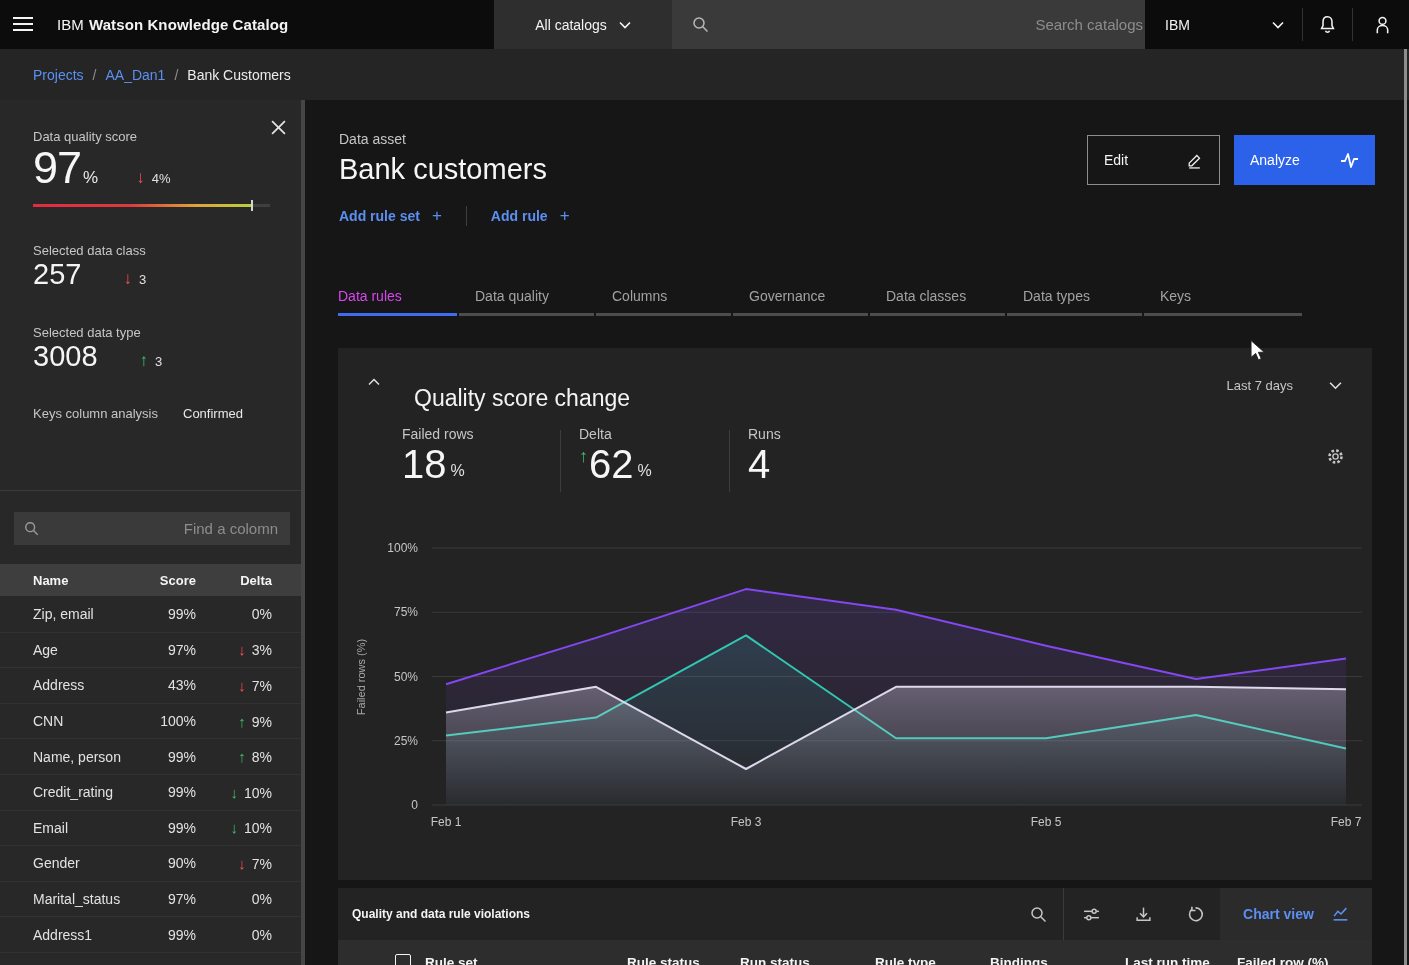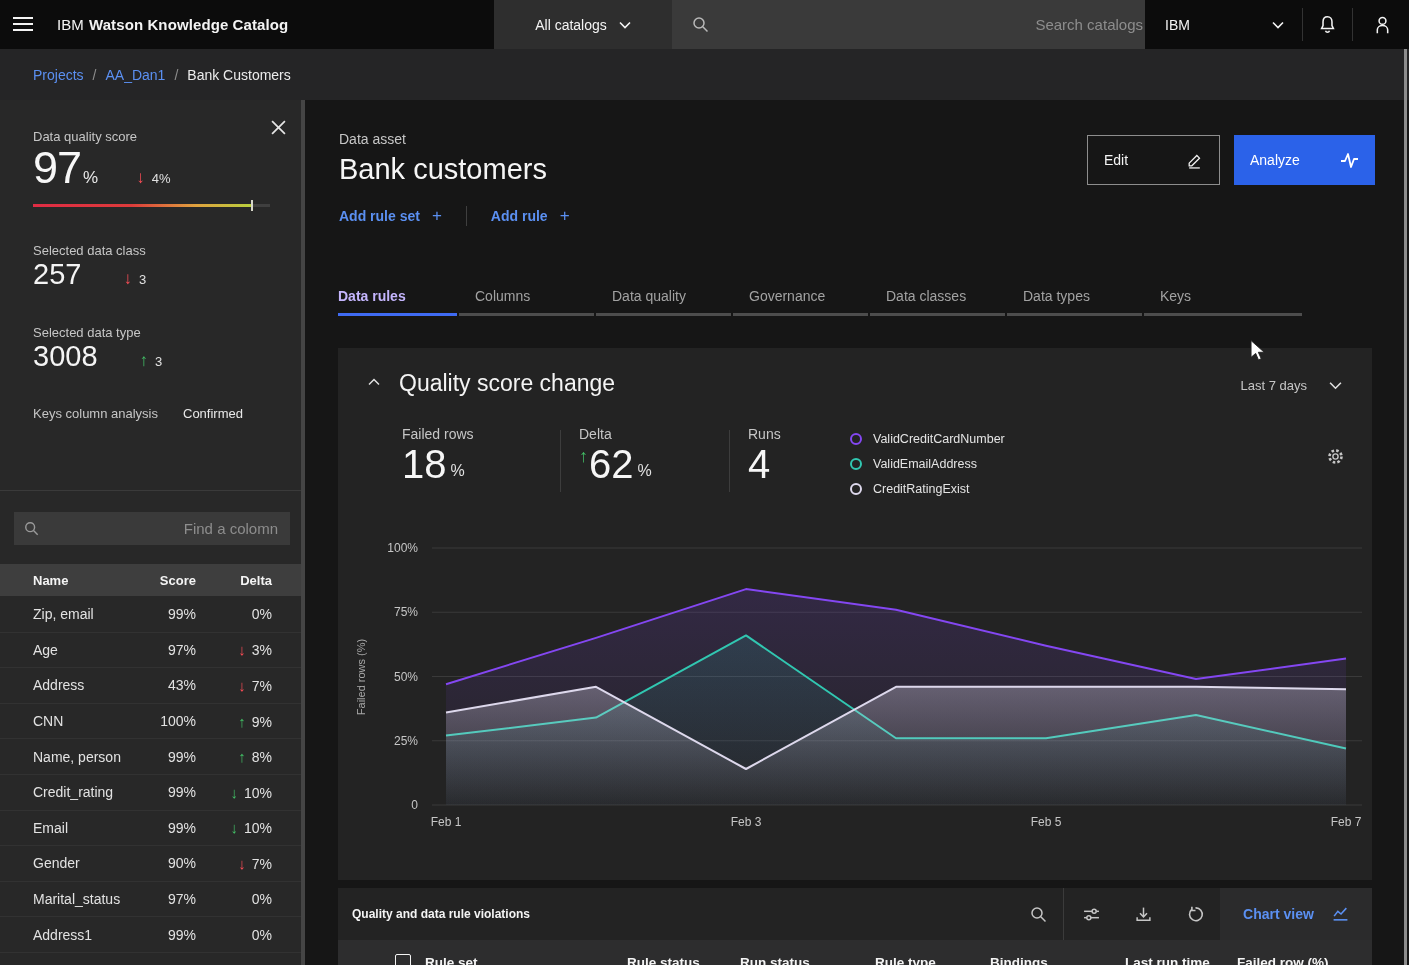--- a/index.html
+++ b/index.html
@@ -89,28 +89,28 @@
             display:flex;align-items:center;justify-content:space-between;padding:0 16px;box-sizing:border-box;
             font-size:14px;color:#f4f4f4;}
   .btn-analyze{position:absolute;left:929px;top:35px;width:141px;height:50px;background:#2b62e9;
             display:flex;align-items:center;justify-content:space-between;padding:0 16px;box-sizing:border-box;
             font-size:14px;color:#fff;}
   .tabs{position:absolute;left:33px;top:176px;display:flex;height:40px;}
   .tab{position:relative;width:137px;text-align:left;padding:0 0 0 16px;font-size:14px;color:#a2a2a2;height:40px;}
   .tab:first-child{width:121px;padding-left:0;}
   .tab:last-child{width:160px;}
   .tab::after{content:'';position:absolute;left:0;right:2px;bottom:0;height:3px;background:#4d4d4d;}
-  .tab.active{color:#c4b5fd;font-weight:700;}
+  .tab.active{color:#d946ef;font-weight:400;}
   .tab.active::after{background:#3f6bf3;}
 
   
   .chart-card{position:absolute;left:33px;top:248px;width:1034px;height:532px;background:#232323;}
   .cc-collapse{position:absolute;left:30px;top:30px;}
   .cc-title{position:absolute;left:61px;top:22px;font-size:23px;font-weight:400;color:#f4f4f4;}
-  .cc-range{position:absolute;right:30px;top:30px;display:flex;align-items:center;gap:22px;cursor:pointer;margin-left:14px;}
+  .cc-range{position:absolute;right:30px;top:30px;display:flex;align-items:center;gap:36px;cursor:pointer;margin-left:14px;}
   .cc-range span{font-size:13px;color:#c6c6c6;}
   .cc-stats{position:absolute;left:64px;top:78px;display:flex;align-items:flex-start;}
   .stat{margin-right:0;}
   .stat .st-label{font-size:14px;color:#c6c6c6;margin-bottom:2px;}
   .stat .st-valrow{display:flex;align-items:flex-start;}
   .stat .st-value{font-size:40px;font-weight:400;color:#f6f6f6;line-height:1;}
   .stat .st-unit{font-size:16px;color:#e0e0e0;align-self:flex-end;margin:0 0 4px 4px;}
   .stat .st-arrow{font-size:18px;margin:0 1px 0 0;line-height:1.4;}
   .stat-div{width:1px;height:62px;background:#3d3d3d;margin:4px 18px 0 18px;}
   .stat.s1{width:140px;}.stat.s2{width:132px;}.stat.s3{width:80px;}
@@ -342,35 +342,35 @@
   </button>
   <button class="btn-analyze">
     <span>Analyze</span>
     <svg width="19" height="17" viewBox="0 0 19 17">
       <polyline points="1,9 5,9 8,2 11,15 14,7 18,7" fill="none" stroke="#fff" stroke-width="1.8" stroke-linejoin="round"></polyline>
     </svg>
   </button>
 
   <div class="tabs" id="tabs">
       <button class="tab active"><span>Data rules</span></button>
+      <button class="tab"><span>Data quality</span></button>
       <button class="tab"><span>Columns</span></button>
-      <button class="tab"><span>Data quality</span></button>
       <button class="tab"><span>Governance</span></button>
       <button class="tab"><span>Data classes</span></button>
       <button class="tab"><span>Data types</span></button>
       <button class="tab"><span>Keys</span></button>
     </div>
 
   <section class="chart-card">
     <button class="cc-collapse">
       <svg width="12" height="8" viewBox="0 0 12 8">
           <polyline points="1,6.5 6,1.5 11,6.5" fill="none" stroke="#e0e0e0" stroke-width="1.5"></polyline>
         </svg>
     </button>
-    <h2 class="cc-title" style="margin:0">Quality score change</h2>
+    <h2 class="cc-title" style="margin:15px">Quality score change</h2>
     <div class="cc-range">
       <span>Last 7 days</span>
       <svg width="13" height="9" viewBox="0 0 12 8">
           <polyline points="1,1.5 6,6.5 11,1.5" fill="none" stroke="#e0e0e0" stroke-width="1.5"></polyline>
         </svg>
     </div>
 
     <div class="cc-stats">
       <div class="stat s1">
         <div class="st-label">Failed rows</div>
@@ -388,34 +388,20 @@
           <span class="st-unit">%</span>
         </div>
       </div>
       <div class="stat-div"></div>
       <div class="stat s3">
         <div class="st-label">Runs</div>
         <div class="st-valrow">
           <span class="st-value">4</span>
         </div>
       </div>
-      <div class="cc-legend" id="legend">
-          <div class="legend-item">
-            <span class="legend-ring" style="border-color: rgb(132, 71, 242);"></span>
-            <span class="legend-label">ValidCreditCardNumber</span>
-          </div>
-          <div class="legend-item">
-            <span class="legend-ring" style="border-color: rgb(49, 199, 177);"></span>
-            <span class="legend-label">ValidEmailAddress</span>
-          </div>
-          <div class="legend-item">
-            <span class="legend-ring" style="border-color: rgb(221, 216, 236);"></span>
-            <span class="legend-label">CreditRatingExist</span>
-          </div>
-        </div>
     </div>
 
     <button class="cc-gear">
       <svg width="17" height="17" viewBox="0 0 17 17">
         <circle cx="8.5" cy="8.5" r="6" fill="none" stroke="#c6c6c6" stroke-width="2.6" stroke-dasharray="2.6 2.1"></circle>
         <circle cx="8.5" cy="8.5" r="2.6" fill="none" stroke="#c6c6c6" stroke-width="1.4"></circle>
       </svg>
     </button>
 
     <svg class="cc-chart" id="qs-chart" viewBox="0 0 1034 300">

